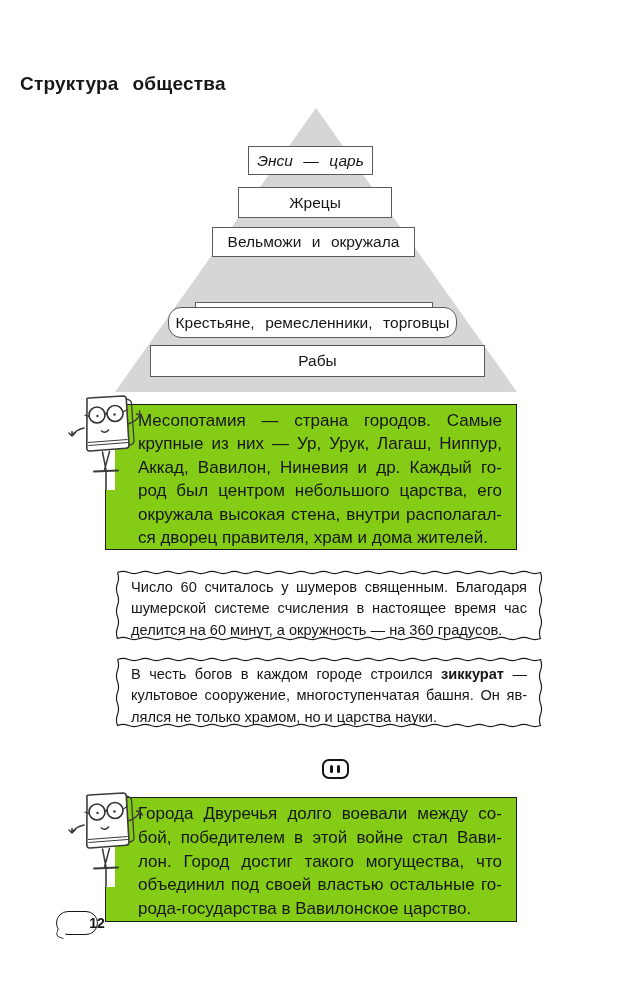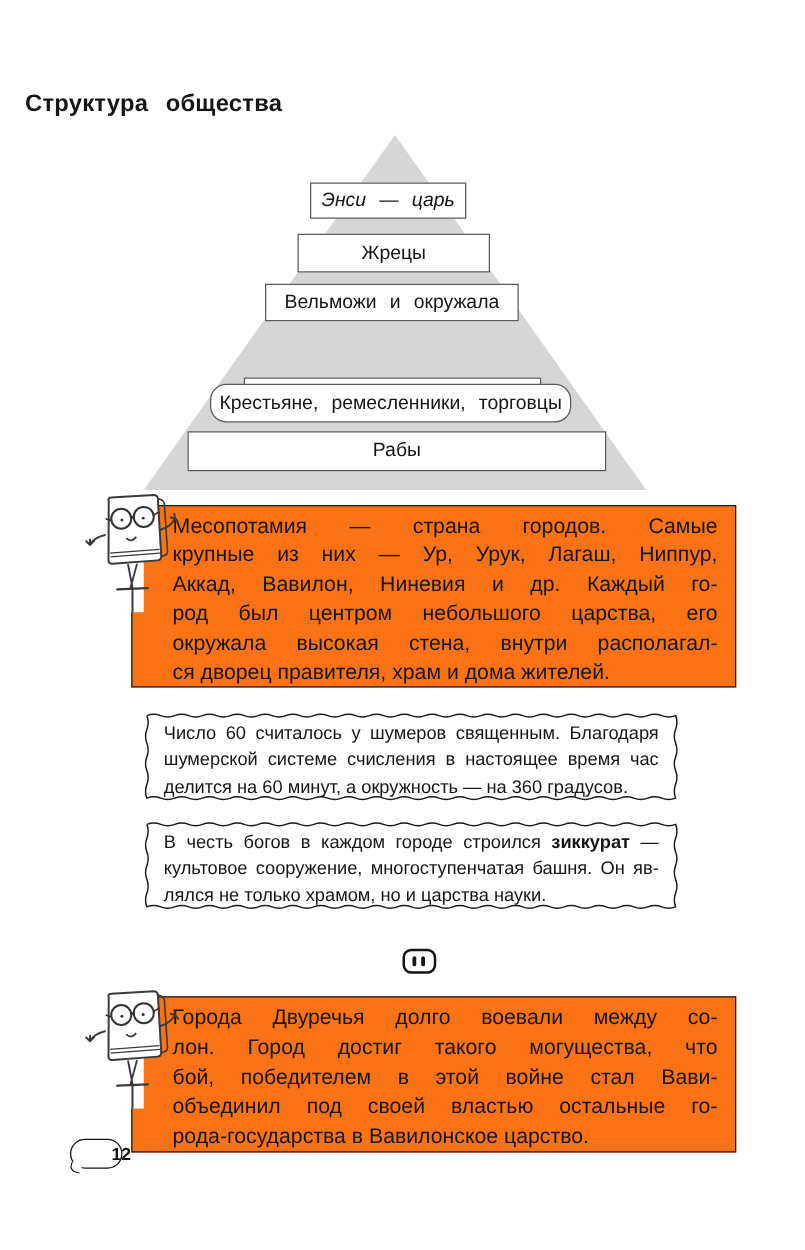--- a/index.html
+++ b/index.html
@@ -28,21 +28,21 @@
   
   .triangle-svg { position:absolute; left:115px; top:108px; }
   .pyr-box {
     position:absolute; background:#fff; border:1.2px solid #5a5a5a; box-sizing:border-box;
     display:flex; align-items:center; justify-content:center;
     font-size:15.5px; word-spacing:0.4em; white-space:nowrap;
   }
 
   
   .info-box {
-    position:absolute; left:105px; width:484px; background:#f97316;
+    position:absolute; left:105px; width:412px; background:#84cc16;
     border:1.8px solid #1c1c1c; box-sizing:border-box;
     padding:4px 14px 0 32px; font-size:17px;
   }
   #info-box-1 { top:404px; height:146px; }
   #info-box-2 { top:797px; height:125px; }
   #info-box-1 .jline { line-height:23.4px; }
   #info-box-2 .jline { line-height:23.8px; }
 
   
   .fact-box {
@@ -123,22 +123,22 @@
 
   <div class="section-head">
     <span class="tablet-icon">
       <span class="bar"></span>
         <span class="bar"></span>
     </span>
   </div>
 
   <div class="info-box" id="info-box-2">
       <div class="jline"><span>Города Двуречья долго воевали между со-</span></div>
+      <div class="jline"><span>бой, победителем в этой войне стал Вави-</span></div>
       <div class="jline"><span>лон. Город достиг такого могущества, что</span></div>
-      <div class="jline"><span>бой, победителем в этой войне стал Вави-</span></div>
       <div class="jline"><span>объединил под своей властью остальные го-</span></div>
       <div class="jline last"><span>рода-государства в Вавилонское царство.</span></div>
     </div>
 
   <svg class="mascot" id="mascot-1" viewBox="0 0 76 98">
     <rect x="29" y="56" width="18" height="42" fill="#fff"></rect>
     <g stroke="#3a3a3a" fill="none" stroke-width="1.5" stroke-linecap="round">
       <path d="M16 36 Q7 38 4 44 M4 44 l-3 -3 M4 44 l0 -4.5 M4 44 l3.5 -3.5"></path>
       <path d="M60 32 Q69 29 72 23 M72 23 l-3.5 -1 M72 23 l-0.5 -4 M72 23 l2.5 3"></path>
       <path d="M34.5 60 L38 78 M41.5 59.5 L36.5 78"></path>

